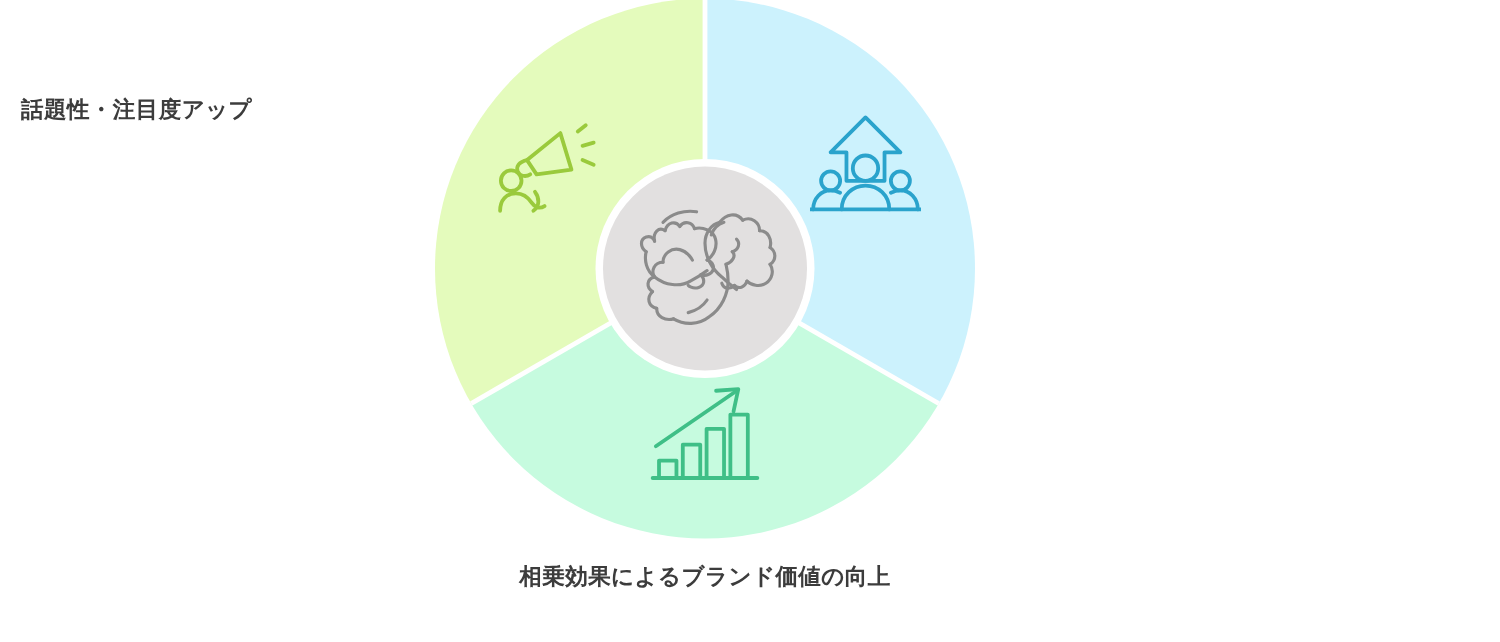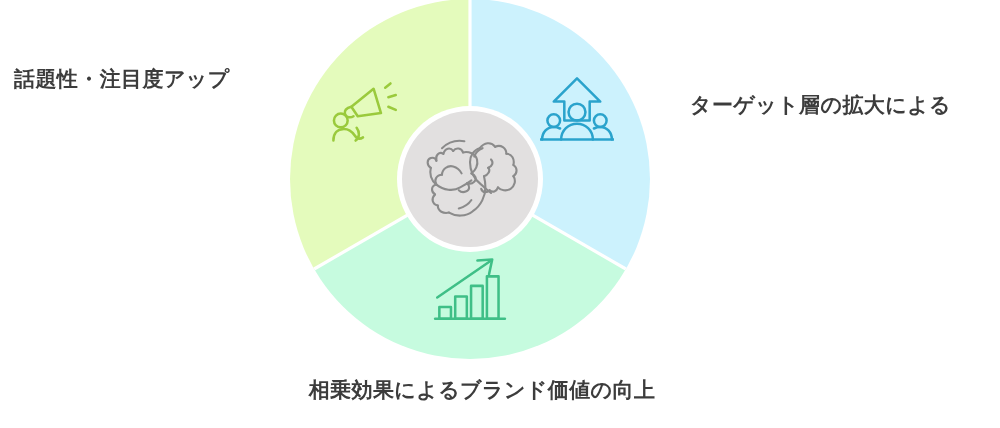--- a/index.html
+++ b/index.html
@@ -54,40 +54,40 @@
     width: 140px;
     height: 140px;
     pointer-events: none;
   }
   #icon-handshake svg { display: block; width: 100%; height: 100%; }
 
   
   .label {
     position: absolute;
     color: #3c3c3c;
-    font-size: 21px;
+    font-size: 15px;
     font-weight: 700;
     line-height: 1.72;
     letter-spacing: 0.02em;
     white-space: pre-line;
   }
   #label-left {
     left: 14px;
     top: 61px;
     width: 268px;
     text-align: left;
   }
   #label-right {
     left: 690px;
     top: 51px;
     width: 300px;
     text-align: left;
   }
   #label-bottom {
-    left: 212px;
+    left: 200px;
     top: 372px;
     width: 540px;
     text-align: center;
   }
 </style>
 </head>
 <body>
 
 <div id="stage">
 
@@ -201,18 +201,17 @@
 
         <path d="M4,44 L55,9"></path>
         <path d="M42,9 L56,8 L53,22"></path>
       </svg>
     </div>
   </div>
 
   <div id="label-left" class="label">話題性・注目度アップ</div>
 
   <div id="label-right" class="label">
-    <div>ターゲット層の拡大による</div>
   </div>
 
   <div id="label-bottom" class="label">相乗効果によるブランド価値の向上</div>
 
 </div>
 
 </body></html>

